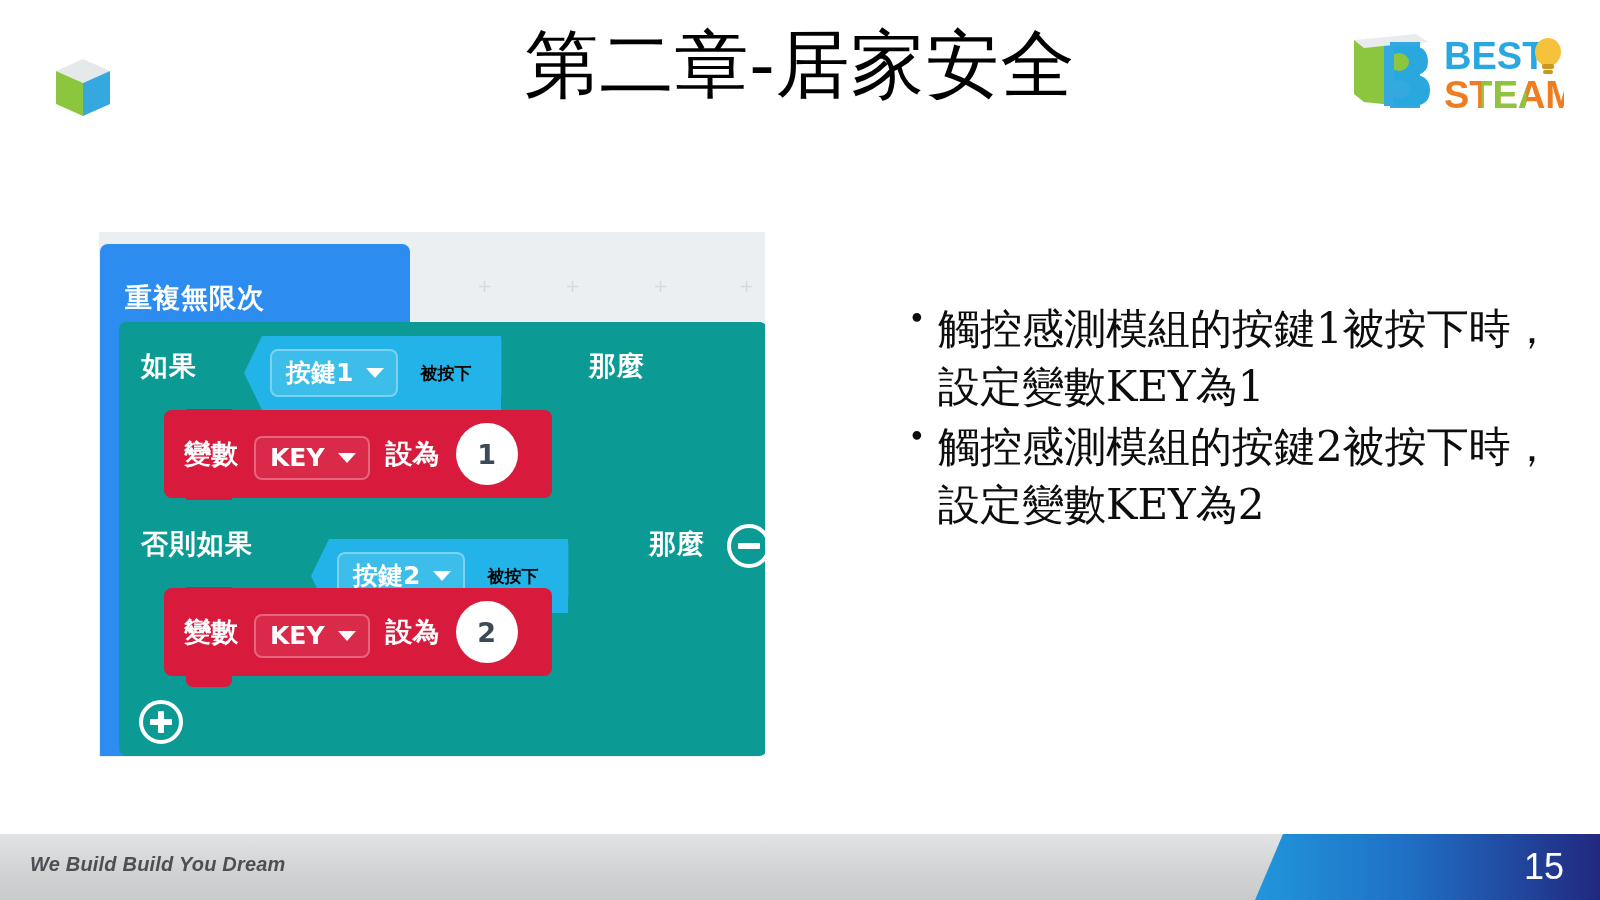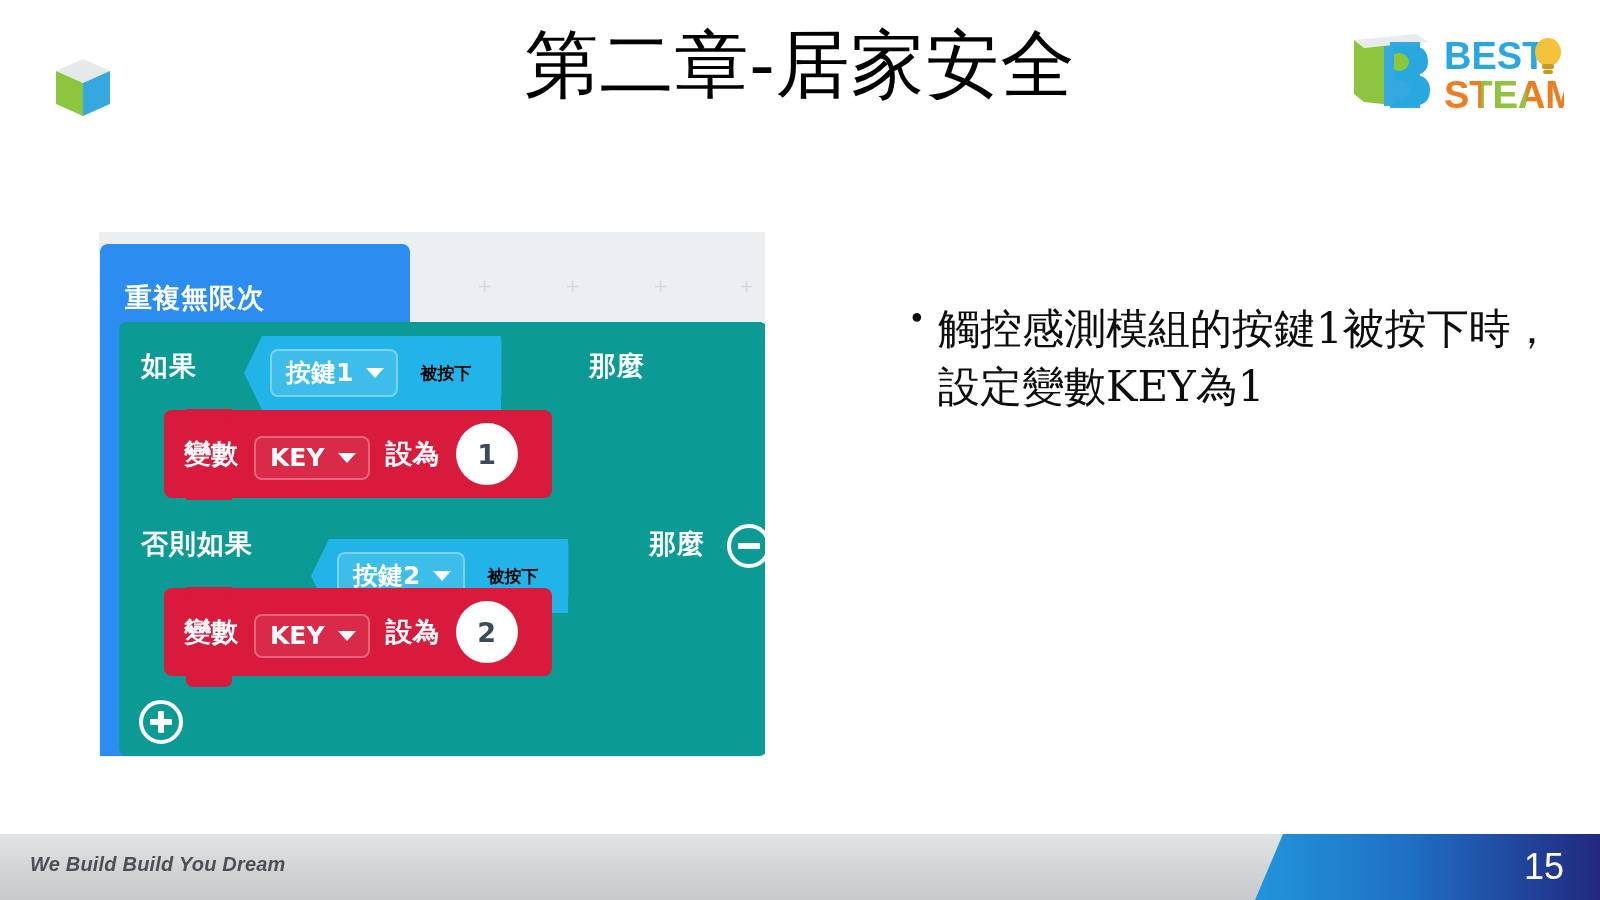--- a/index.html
+++ b/index.html
@@ -291,20 +291,21 @@
         <span class="num-oval">2</span>
       </div>
 
       <div class="circ-icon plus" style="position:absolute; left:20px; top:378px;"></div>
 
     </div>
   </div>
 
   <ul class="bullets">
     <li>觸控感測模組的按鍵1被按下時，設定變數KEY為1</li>
+    <li>觸控感測模組的按鍵2被按下時，設定變數KEY為2</li>
   </ul>
 
   <div class="footer">
     <div class="footer-gray"></div>
     <div class="footer-blue"></div>
     <div class="footer-tagline">We Build Build You Dream</div>
     <div class="page-number">15</div>
   </div>
 
 </div>

